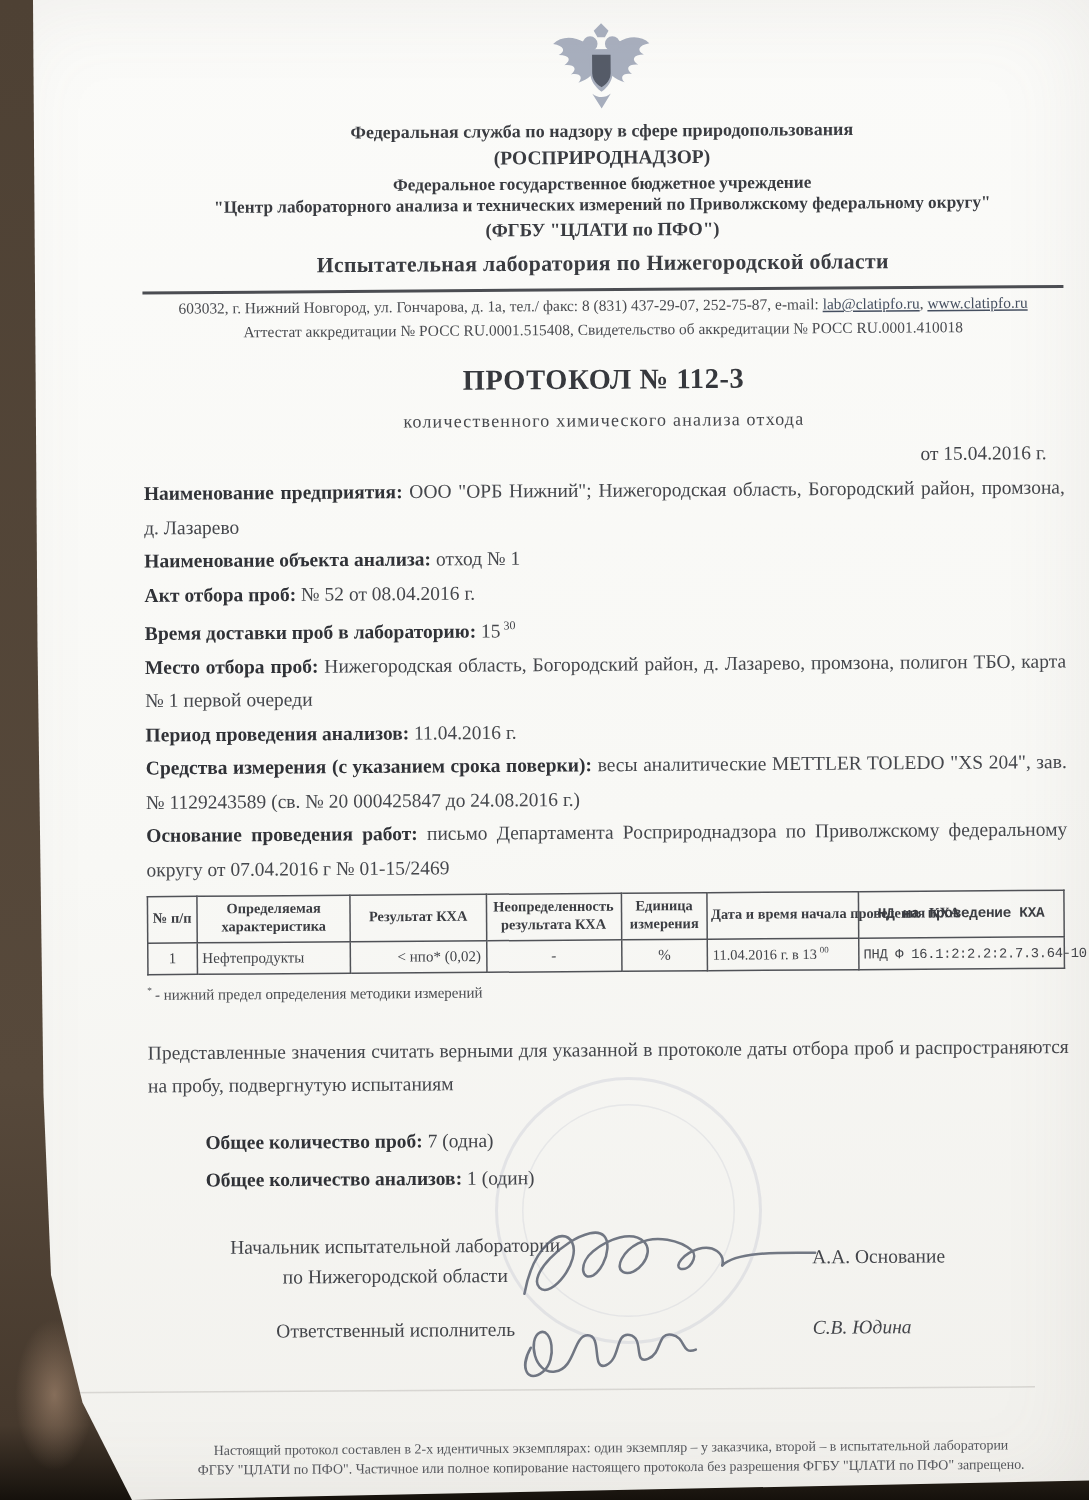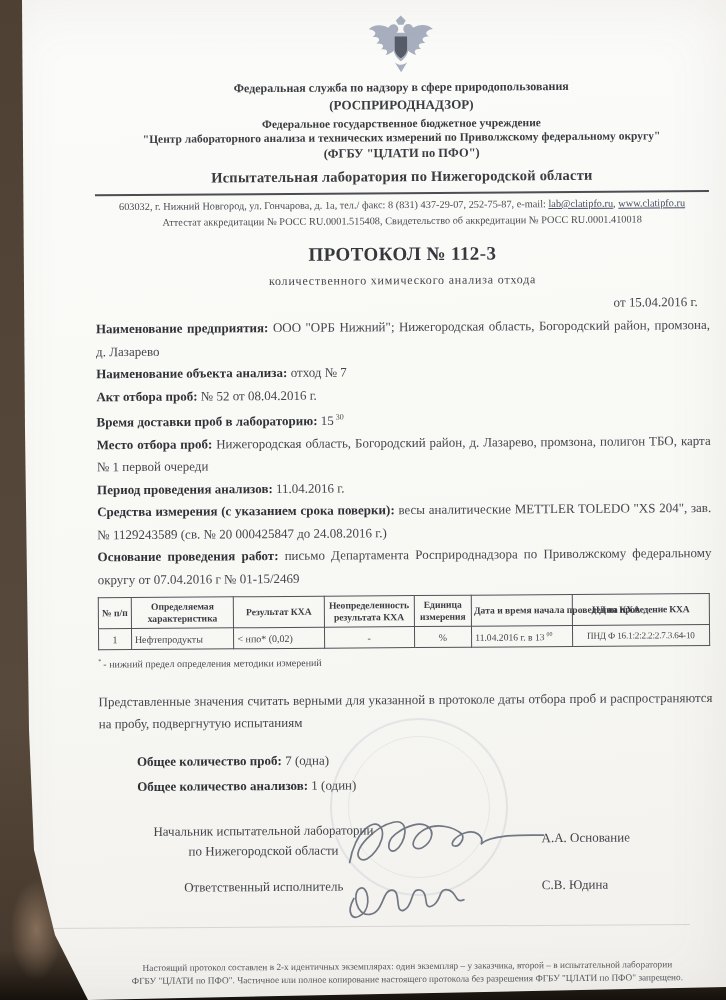--- a/index.html
+++ b/index.html
@@ -55,40 +55,40 @@
   table.kxa {
     width:612px; margin-top:6px; border-collapse:collapse; table-layout:fixed;
     font-size:10px; color:#43454a;
   }
   table.kxa th, table.kxa td { border:1px solid #505257; vertical-align:middle; }
   table.kxa th { font-weight:bold; font-size:9.6px; line-height:12px; padding:3px 2px; text-align:center; color:#3b3d42; }
   table.kxa td { padding:4px 3px; height:21px; }
   .c-num   { width:32px;  text-align:center; }
   .c-char  { width:100px; }
   td.c-char{ padding-left:9px; }
-  .c-res   { width:88px;  text-align:left; }
+  .c-res   { width:88px;  text-align:right; }
   .c-unc   { width:88px; text-align:center; }
   .c-unit  { width:56px;  text-align:center; }
   .c-date  { width:98px;  white-space:nowrap; font-size:9.6px; padding-left:2px; }
-  .c-nd    { width:134px; white-space:nowrap; font-size:9.2px; letter-spacing:-.2px; text-align:center; }
+  .c-nd    { width:134px; white-space:nowrap; font-size:9.2px; letter-spacing:-.2px; text-align:center;font-family:Liberation Mono, monospace; }
 
   .footnote { font-size:10px; margin-top:7px; color:#4a4c51; }
   .footnote sup { padding-left:0; padding-right:2px; }
 
   .validity { font-size:13px; line-height:22.5px; text-align:justify; margin-top:21px; color:#45474c; }
 
   .totals { margin-top:13px; padding-left:38px; }
   .totals p { font-size:13px; line-height:25px; }
   .totals b { color:#303237; }
 
   .sig-area { position:relative; margin-top:17px; height:112px; }
   .sig-title-1 { position:absolute; left:38px; top:6px; width:252px; font-size:13px; line-height:20px; text-align:center; }
   .sig-name-1 { position:absolute; left:442px; top:17px; font-size:13px; }
   .sig-title-2 { position:absolute; left:38px; top:64px; width:252px; font-size:13px; text-align:center; }
-  .sig-name-2 { position:absolute; left:442px; top:64px; font-size:13px; }
+  .sig-name-2 { position:absolute; left:442px; top:64px; font-size:13px;font-style:italic; }
   .sig-ink { position:absolute; left:232px; top:-14px; pointer-events:none; }
 
   .stamp {
     position:absolute; left:330px; top:718px; width:178px; height:178px;
     border:2px solid rgba(125,132,165,.15); border-radius:50%; pointer-events:none;
   }
   .stamp::before {
     content:""; position:absolute; inset:16px;
     border:1px solid rgba(125,132,165,.12); border-radius:50%;
   }
@@ -141,21 +141,21 @@
         <a href="#">www.clatipfo.ru</a>
       </div>
       <div class="accred">Аттестат аккредитации № РОСС RU.0001.515408, Свидетельство об аккредитации № РОСС RU.0001.410018</div>
 
       <div class="doc-title">ПРОТОКОЛ № 112-3</div>
       <div class="doc-subtitle">количественного химического анализа отхода</div>
       <div class="doc-date">от 15.04.2016 г.</div>
 
       <div class="fields">
         <p class="field"><b>Наименование предприятия:</b><span> ООО "ОРБ Нижний"; Нижегородская область, Богородский район, промзона, д. Лазарево</span></p>
-        <p class="field"><b>Наименование объекта анализа:</b><span> отход № 7</span></p>
+        <p class="field"><b>Наименование объекта анализа:</b><span> отход № 1</span></p>
         <p class="field"><b>Акт отбора проб:</b><span> № 52 от 08.04.2016 г.</span></p>
         <p class="field"><b>Время доставки проб в лабораторию:</b><span> 15</span><sup>30</sup></p>
         <p class="field"><b>Место отбора проб:</b><span> Нижегородская область, Богородский район, д. Лазарево, промзона, полигон ТБО, карта № 1 первой очереди</span></p>
         <p class="field"><b>Период проведения анализов:</b><span> 11.04.2016 г.</span></p>
         <p class="field"><b>Средства измерения (с указанием срока поверки):</b><span> весы аналитические METTLER TOLEDO "XS 204", зав. № 1129243589 (св. № 20 000425847 до 24.08.2016 г.)</span></p>
         <p class="field"><b>Основание проведения работ:</b><span> письмо Департамента Росприроднадзора по Приволжскому федеральному округу от 07.04.2016 г № 01-15/2469</span></p>
       </div>
 
       <table class="kxa">
         <thead>

